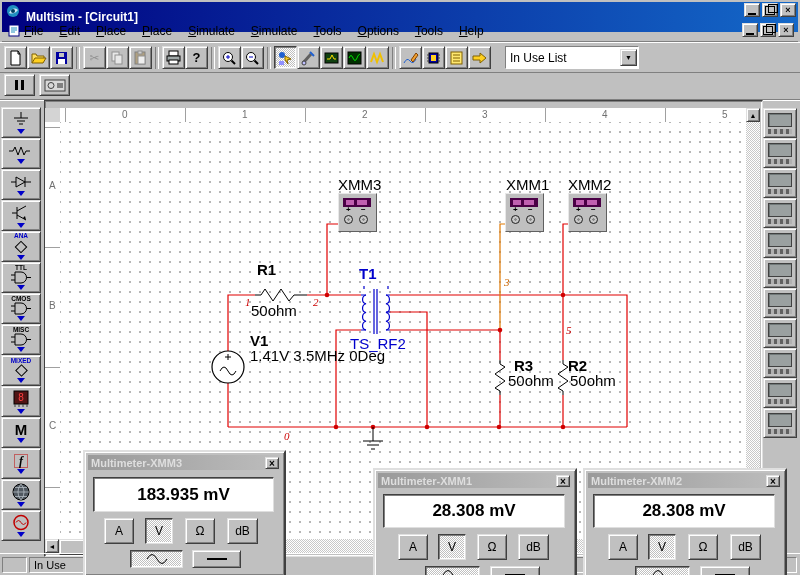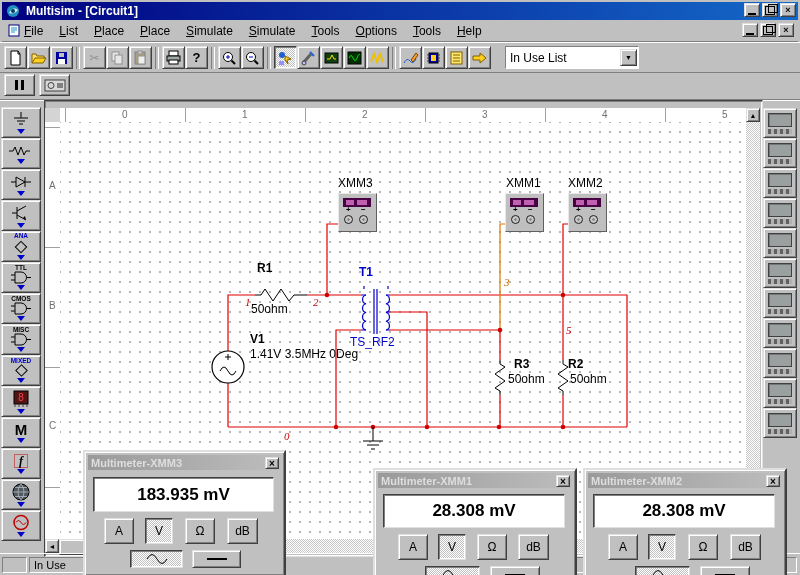--- a/index.html
+++ b/index.html
@@ -8,21 +8,21 @@
   .abs{position:absolute;}
   .raised{background:#c0c0c0;border:1px solid;border-color:#dfdfdf #404040 #404040 #dfdfdf;
           box-shadow:inset 1px 1px 0 #fff, inset -1px -1px 0 #808080;}
   .sunken{background:#c0c0c0;border:1px solid;border-color:#404040 #dfdfdf #dfdfdf #404040;
           box-shadow:inset 1px 1px 0 #808080, inset -1px -1px 0 #fff;}
   .sunken-thin{border:1px solid;border-color:#808080 #fff #fff #808080;}
   .dither{background-image:repeating-conic-gradient(#ffffff 0% 25%, #c0c0c0 0% 50%);background-size:2px 2px;}
   .btn{display:flex;align-items:center;justify-content:center;box-sizing:border-box;}
   .pressed{border-color:#404040 #dfdfdf #dfdfdf #404040;box-shadow:inset 1px 1px 0 #808080, inset -1px -1px 0 #fff;}
   
-  .titlebar{left:2px;top:2px;width:796px;height:18px;background:linear-gradient(90deg,#000080,#1468c8);
+  .titlebar{left:2px;top:2px;width:796px;height:30px;background:linear-gradient(90deg,#000080,#1468c8);
             display:flex;align-items:center;color:#fff;font-weight:bold;}
   .win-btn{width:16px;height:14px;font-size:9px;font-weight:bold;color:#000;}
   .minbar{width:8px;height:2px;background:#000;margin-top:8px;}
   .restore-glyph{width:8px;height:7px;border:1px solid #000;position:relative;background:#c0c0c0;}
   .restore-glyph:before{content:"";position:absolute;left:2px;top:-3px;width:8px;height:7px;border:1px solid #000;}
   
   .menubar{left:2px;top:20px;width:796px;height:21px;display:flex;align-items:center;border-bottom:1px solid #808080;box-shadow:0 1px 0 #fff;}
   .menu-item{padding:2px 8px;display:inline-block;}
   .menu-item::first-letter{text-decoration:underline;}
   
@@ -39,21 +39,21 @@
   .inst-dots{width:24px;height:5px;background:repeating-linear-gradient(90deg,#606060 0 3px,#b0b0b0 3px 6px);}
   
   .grid{background-color:#fff;background-image:radial-gradient(#b6b6b6 1px,transparent 1.1px);
         background-size:10px 10px;background-position:5px 5px;}
   .ruler{background:#fff;color:#707070;font-size:10px;}
   .rnum{position:absolute;top:1px;}
   
   .sb-track{background-image:repeating-conic-gradient(#ffffff 0% 25%, #c8c8c8 0% 50%);background-size:2px 2px;}
   .sb-btn{width:14px;height:14px;font-size:7px;color:#000;}
   
-  .clabel{position:absolute;font-size:12px;white-space:nowrap;}
+  .clabel{position:absolute;font-size:15px;white-space:nowrap;}
   .ref{font-weight:bold;}
   .nodelbl{position:absolute;font-size:11px;font-style:italic;font-family:"Liberation Serif",serif;color:#cc0000;}
   
   .mm-icon{position:absolute;width:37px;height:37px;background:#bfbfbf;border:1px solid;border-color:#e8e8e8 #606060 #606060 #e8e8e8;}
   .mm-disp{position:absolute;left:4px;top:4px;width:28px;height:9px;background:#4a0045;}
   .mm-disp i{position:absolute;top:2px;height:5px;background:#c060b0;}
   .mm-term{position:absolute;width:7px;height:7px;border-radius:50%;border:1px solid #202020;
            background:radial-gradient(#888 1px,#c8c8c8 1.5px);}
   .mm-sign{position:absolute;font-size:8px;font-weight:bold;}
   
@@ -95,21 +95,21 @@
     </div>
   </div>
 
   <div class="abs menubar">
     <svg class="abs" style="left:5px;top:4px" width="15" height="13" viewBox="0 0 15 13">
       <rect x="2" y="1" width="10" height="11" fill="#fff" stroke="#000080"></rect>
         <path d="M4 4h6M4 6h6M4 8h4" stroke="#2090c0"></path>
     </svg>
     <div style="margin-left:14px;display:flex">
       <div class="menu-item">File</div>
-      <div class="menu-item">List</div>
+      <div class="menu-item">Edit</div>
       <div class="menu-item">Place</div>
       <div class="menu-item">Place</div>
       <div class="menu-item">Simulate</div>
       <div class="menu-item">Simulate</div>
       <div class="menu-item">Tools</div>
       <div class="menu-item">Options</div>
       <div class="menu-item">Tools</div>
       <div class="menu-item">Help</div>
     </div>
     <div class="abs" style="right:4px;top:3px;display:flex;gap:2px">

